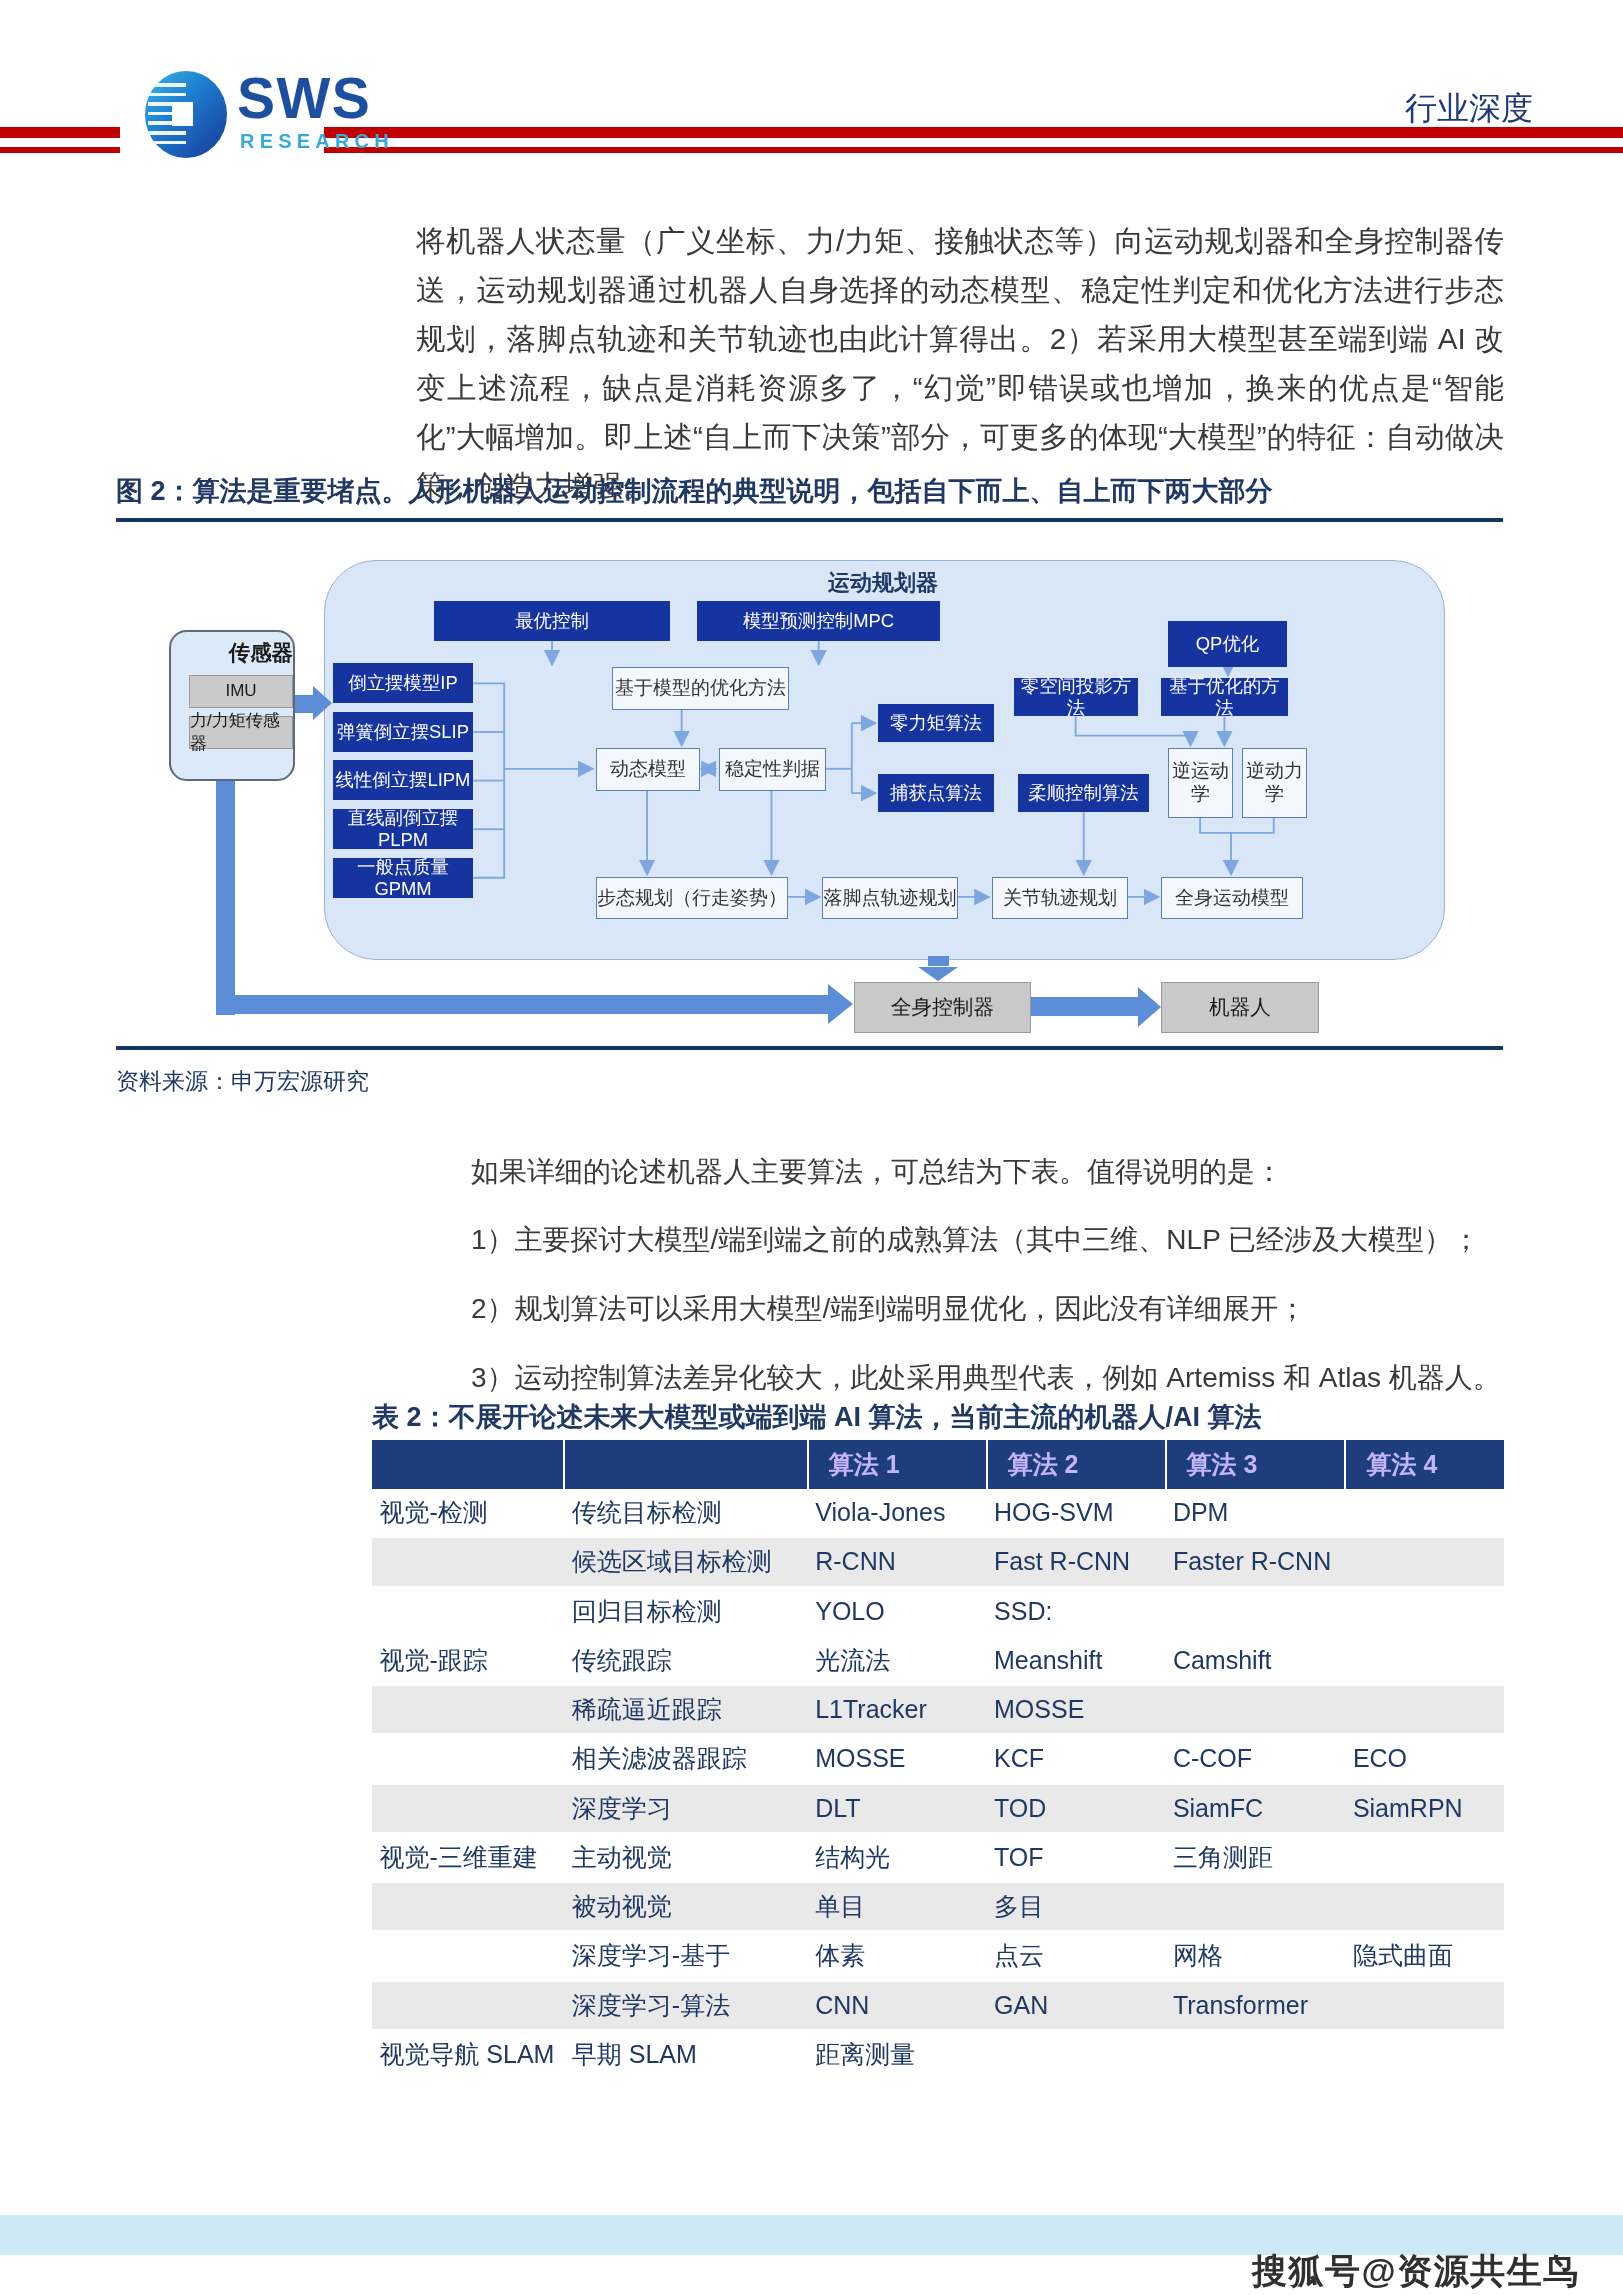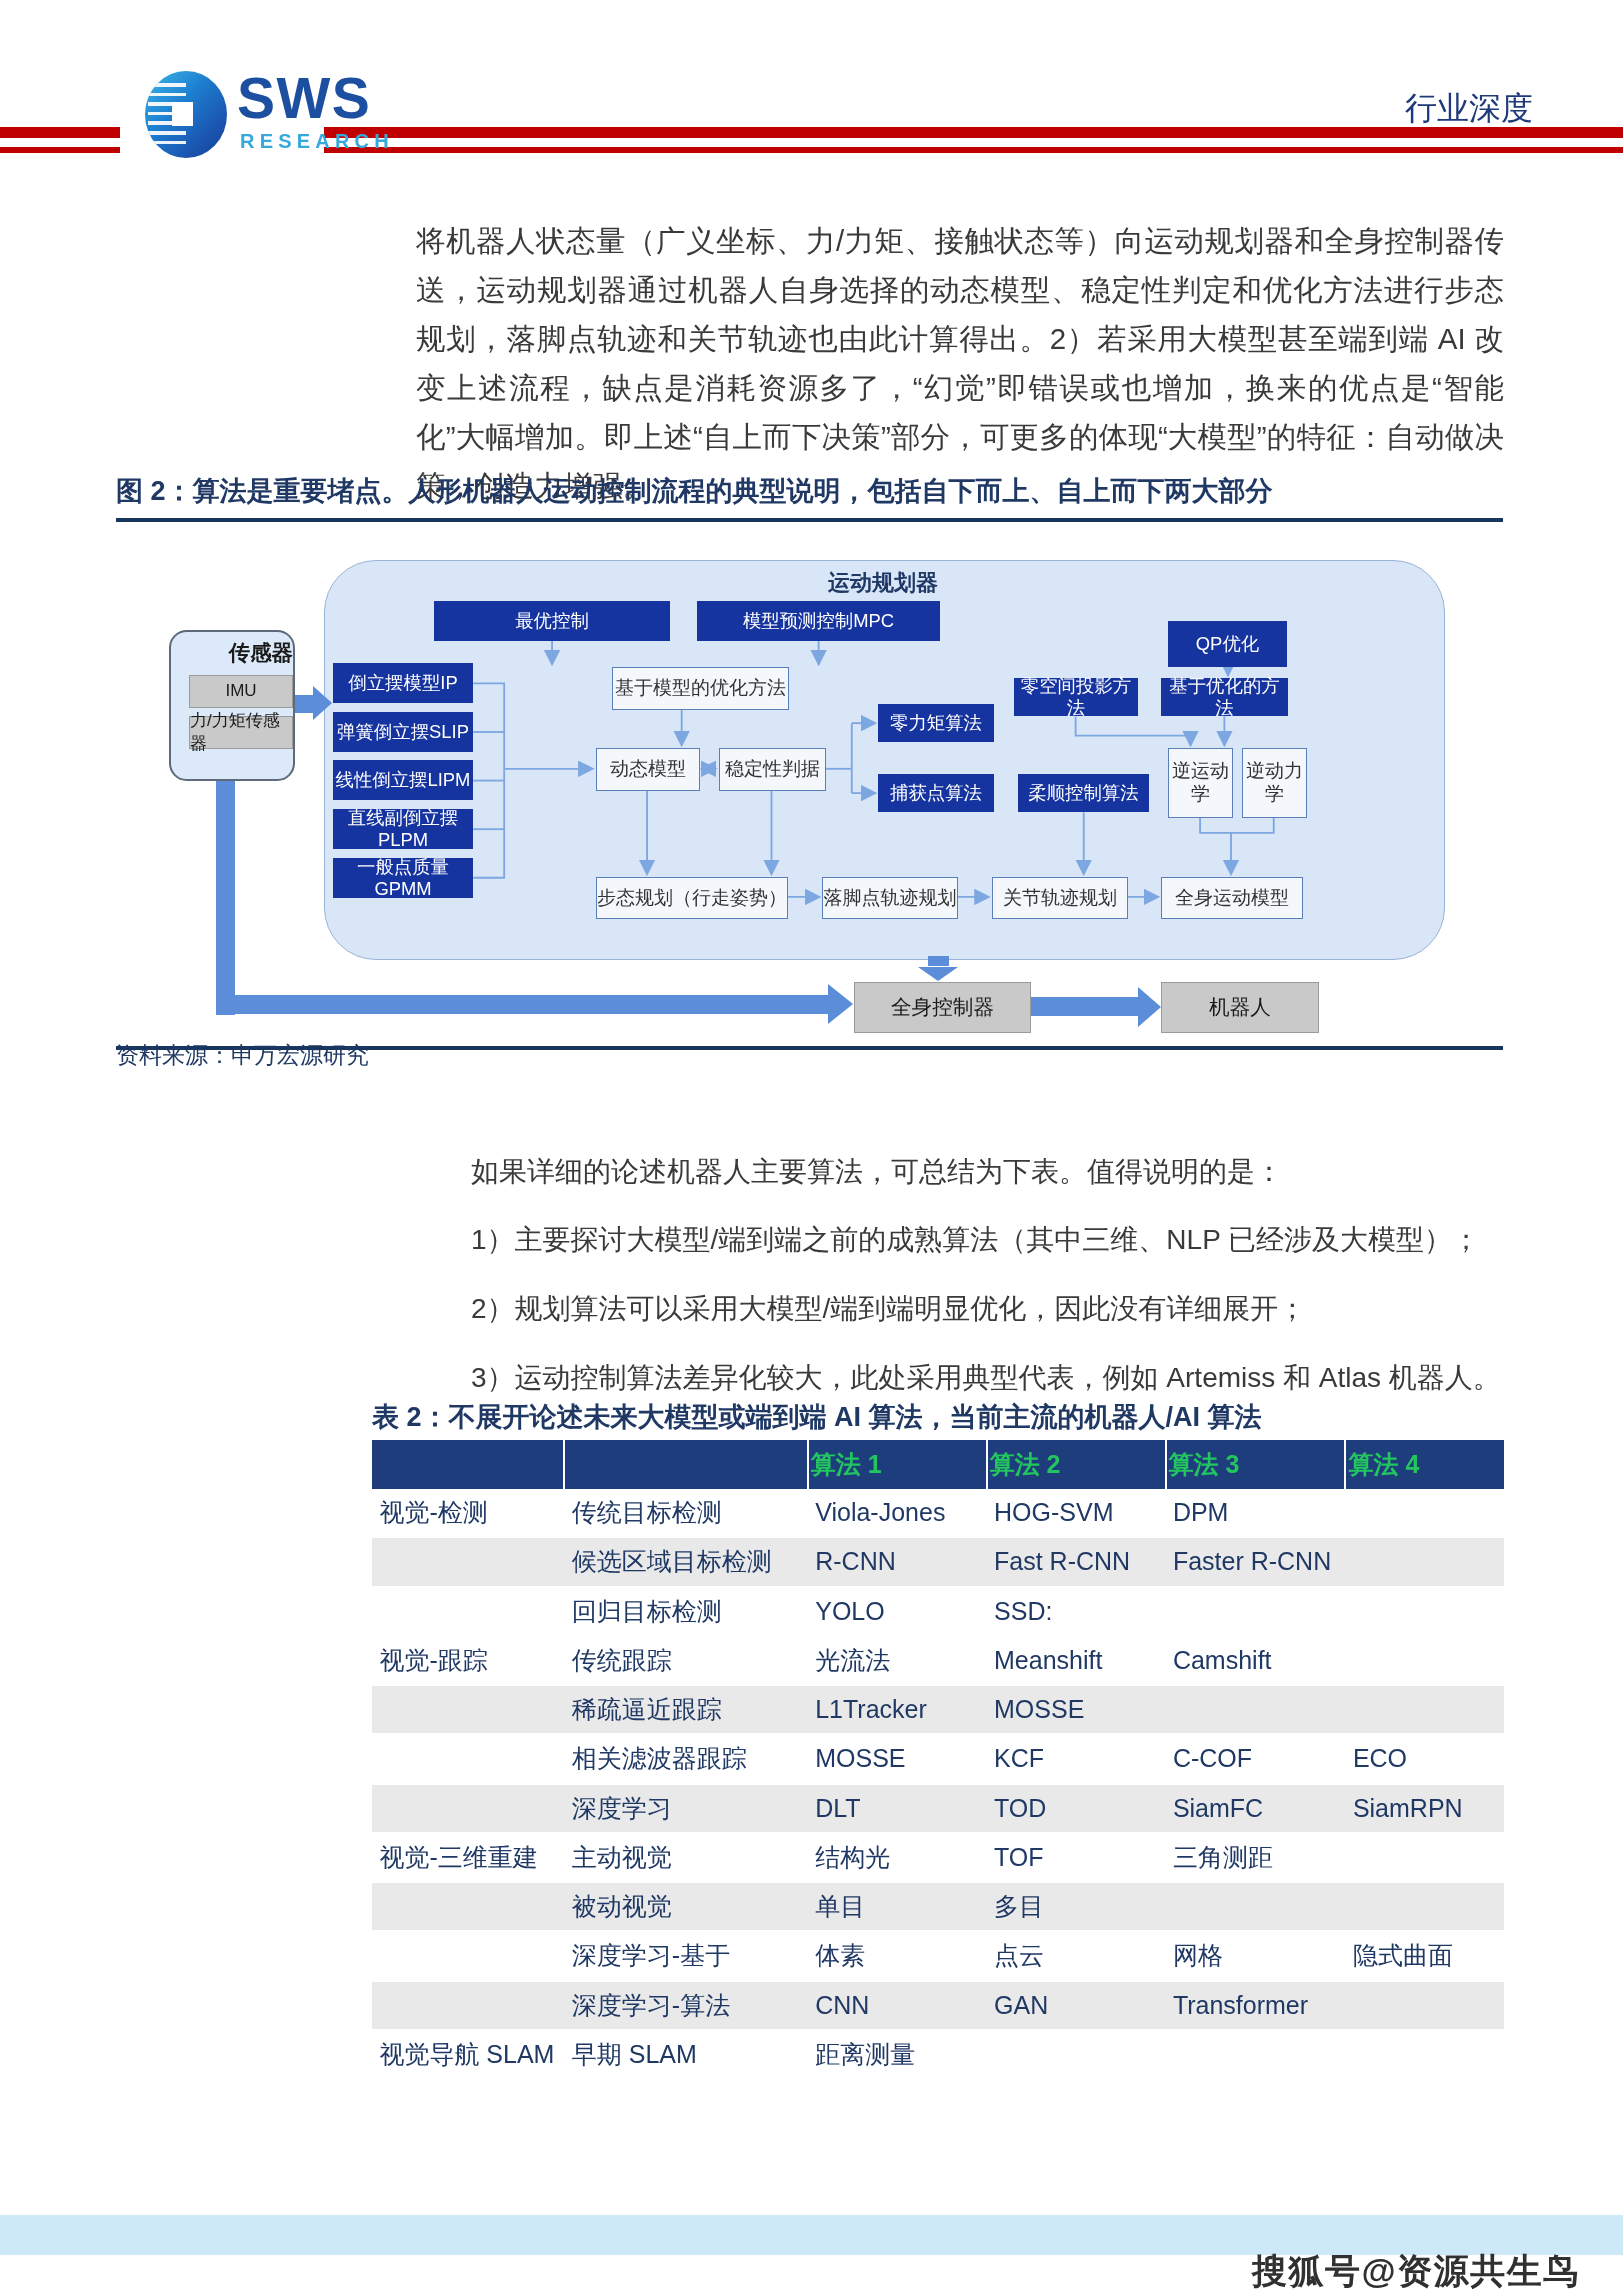--- a/index.html
+++ b/index.html
@@ -28,21 +28,21 @@
   .logo-research { position:absolute; left:240px; top:130px; font-size:20px; font-weight:700; color:#35a8dc; letter-spacing:5.2px; }
   .category { position:absolute; left:1405px; top:87px; font-size:32px; color:#1e3a7a; }
 
   
   .intro {
     position:absolute; left:416px; top:186px; width:1088px;
     font-size:29.5px; line-height:49px; text-align:justify; color:#3a3a3a;
   }
   .fig-title { position:absolute; left:116px; top:473px; width:1392px; font-size:27px; font-weight:700; color:#1f3864; }
   .rule { position:absolute; left:116px; width:1387px; height:3.7px; background:#17365d; }
-  .fig-source { position:absolute; left:116px; top:1040px; font-size:23px; color:#1f3864; }
+  .fig-source { position:absolute; left:116px; top:1066px; font-size:23px; color:#1f3864; }
 
   .lead,.note { position:absolute; left:471px; width:1075px; font-size:28px; color:#3a3a3a; }
 
   
   .diagram { position:absolute; left:136px; top:527px; width:1366px; height:516px; }
   .planner {
     position:absolute; left:188px; top:33px; width:1119px; height:398px;
     background:#d9e6f8; border:1.5px solid #9ab4d6; border-radius:52px;
   }
   .planner-title { position:absolute; left:747px; top:41px; transform:translateX(-50%);
@@ -66,22 +66,22 @@
   .c { fill:none; stroke:#7da7e0; stroke-width:2.5; }
   .a { marker-end:url(#arr); }
   .fatbar { position:absolute; background:#5b8dd9; z-index:1; }
   .fathead { position:absolute; width:0; height:0; z-index:1; }
 
   
   .tbl-title { position:absolute; left:372px; top:1399px; font-size:27px; font-weight:700; color:#1f3864; }
   #algo-table { position:absolute; left:372px; top:1440px; width:1132px; }
   #algo-table table { width:100%; border-collapse:collapse; font-size:25px; color:#1f3864; }
   #algo-table th {
-    background:#1e3d7d; color:#22c55e; font-weight:700; text-align:left;
-    padding:8px 2px; height:29.5px; border-right:2.2px solid #ffffff;
+    background:#1e3d7d; color:#c4b5fd; font-weight:700; text-align:left;
+    padding:8px 20px; height:29.5px; border-right:2.2px solid #ffffff;
   }
   #algo-table th:last-child { border-right:none; }
   #algo-table td { padding:8px 7.4px; border-bottom:2.2px solid #ffffff; line-height:1.25; vertical-align:middle; }
   #algo-table tr.alt td { background:#e9e9e9; }
   #algo-table tr.sep-row td { padding:0; height:0; border-bottom:none; border-top:2.9px dashed #3c5da8; background:#ffffff; }
 
   
   .footer-bar { position:absolute; left:0; top:2215px; width:1623px; height:40px; background:#cde8f7; z-index:2; }
   .footer-text { position:absolute; font-size:21.4px; color:#2367a8; top:2224px; }
   .watermark { position:absolute; left:1252px; top:2248px; font-size:35px; font-weight:700;

